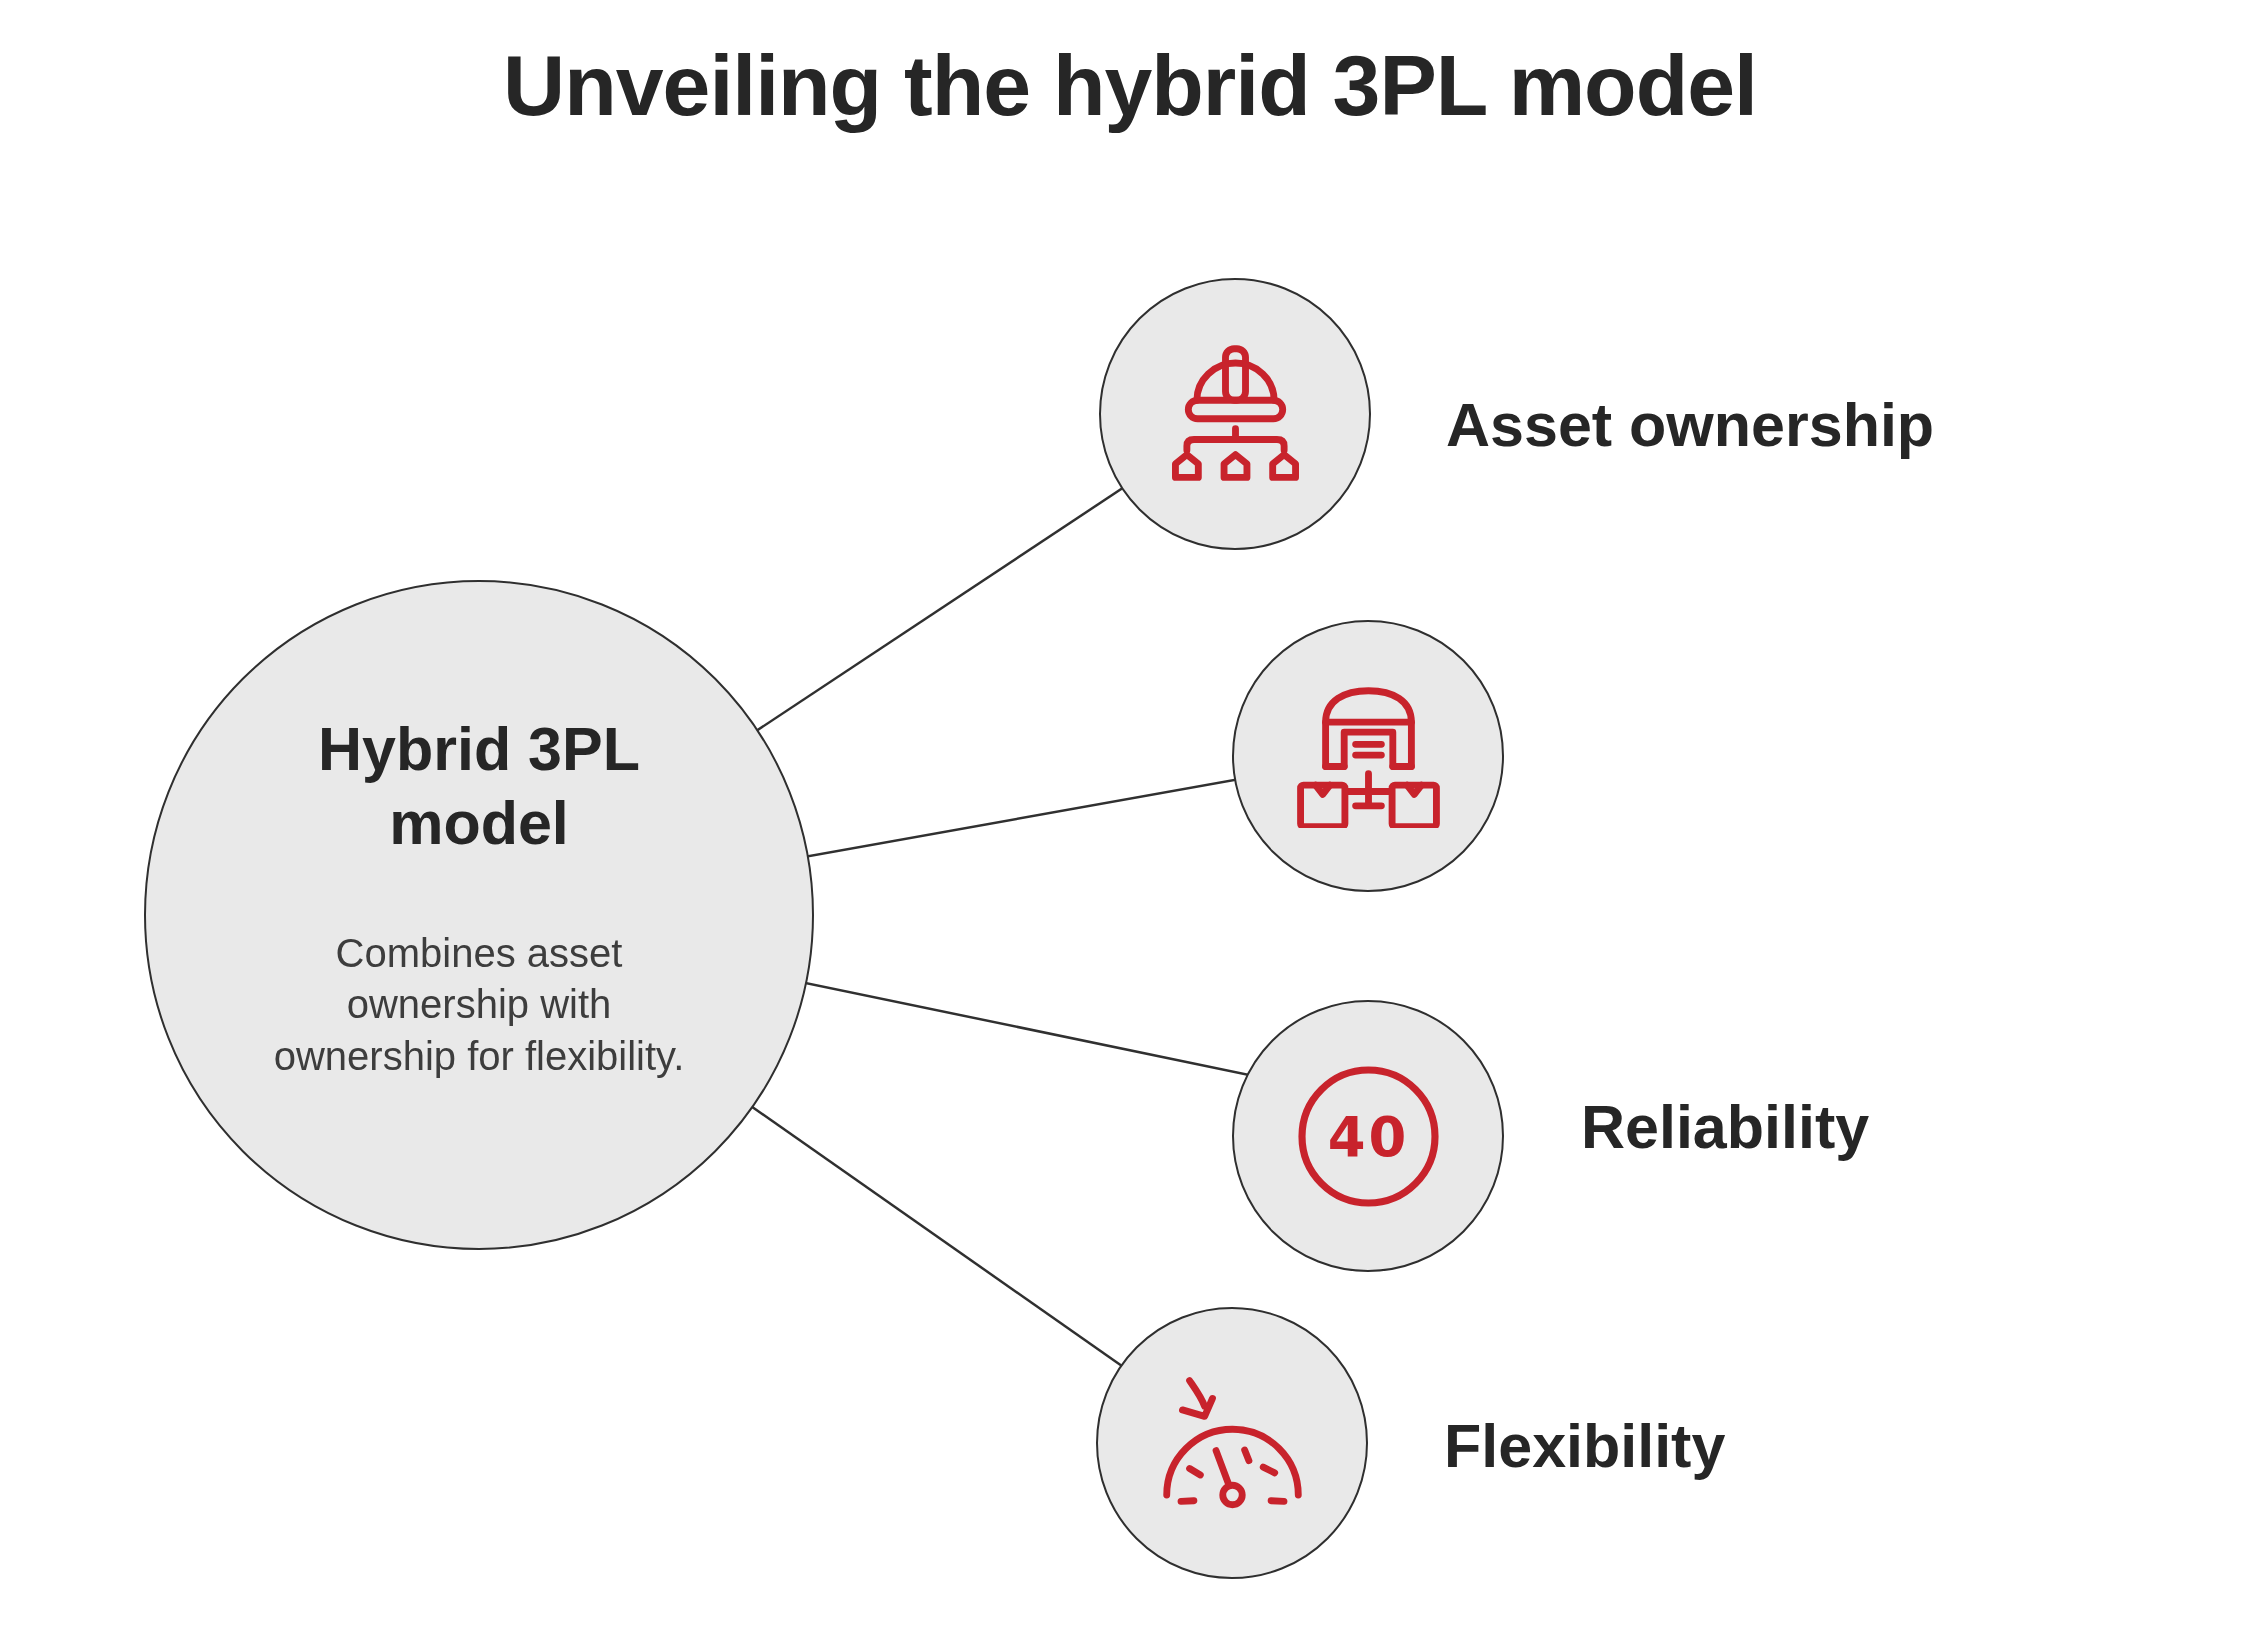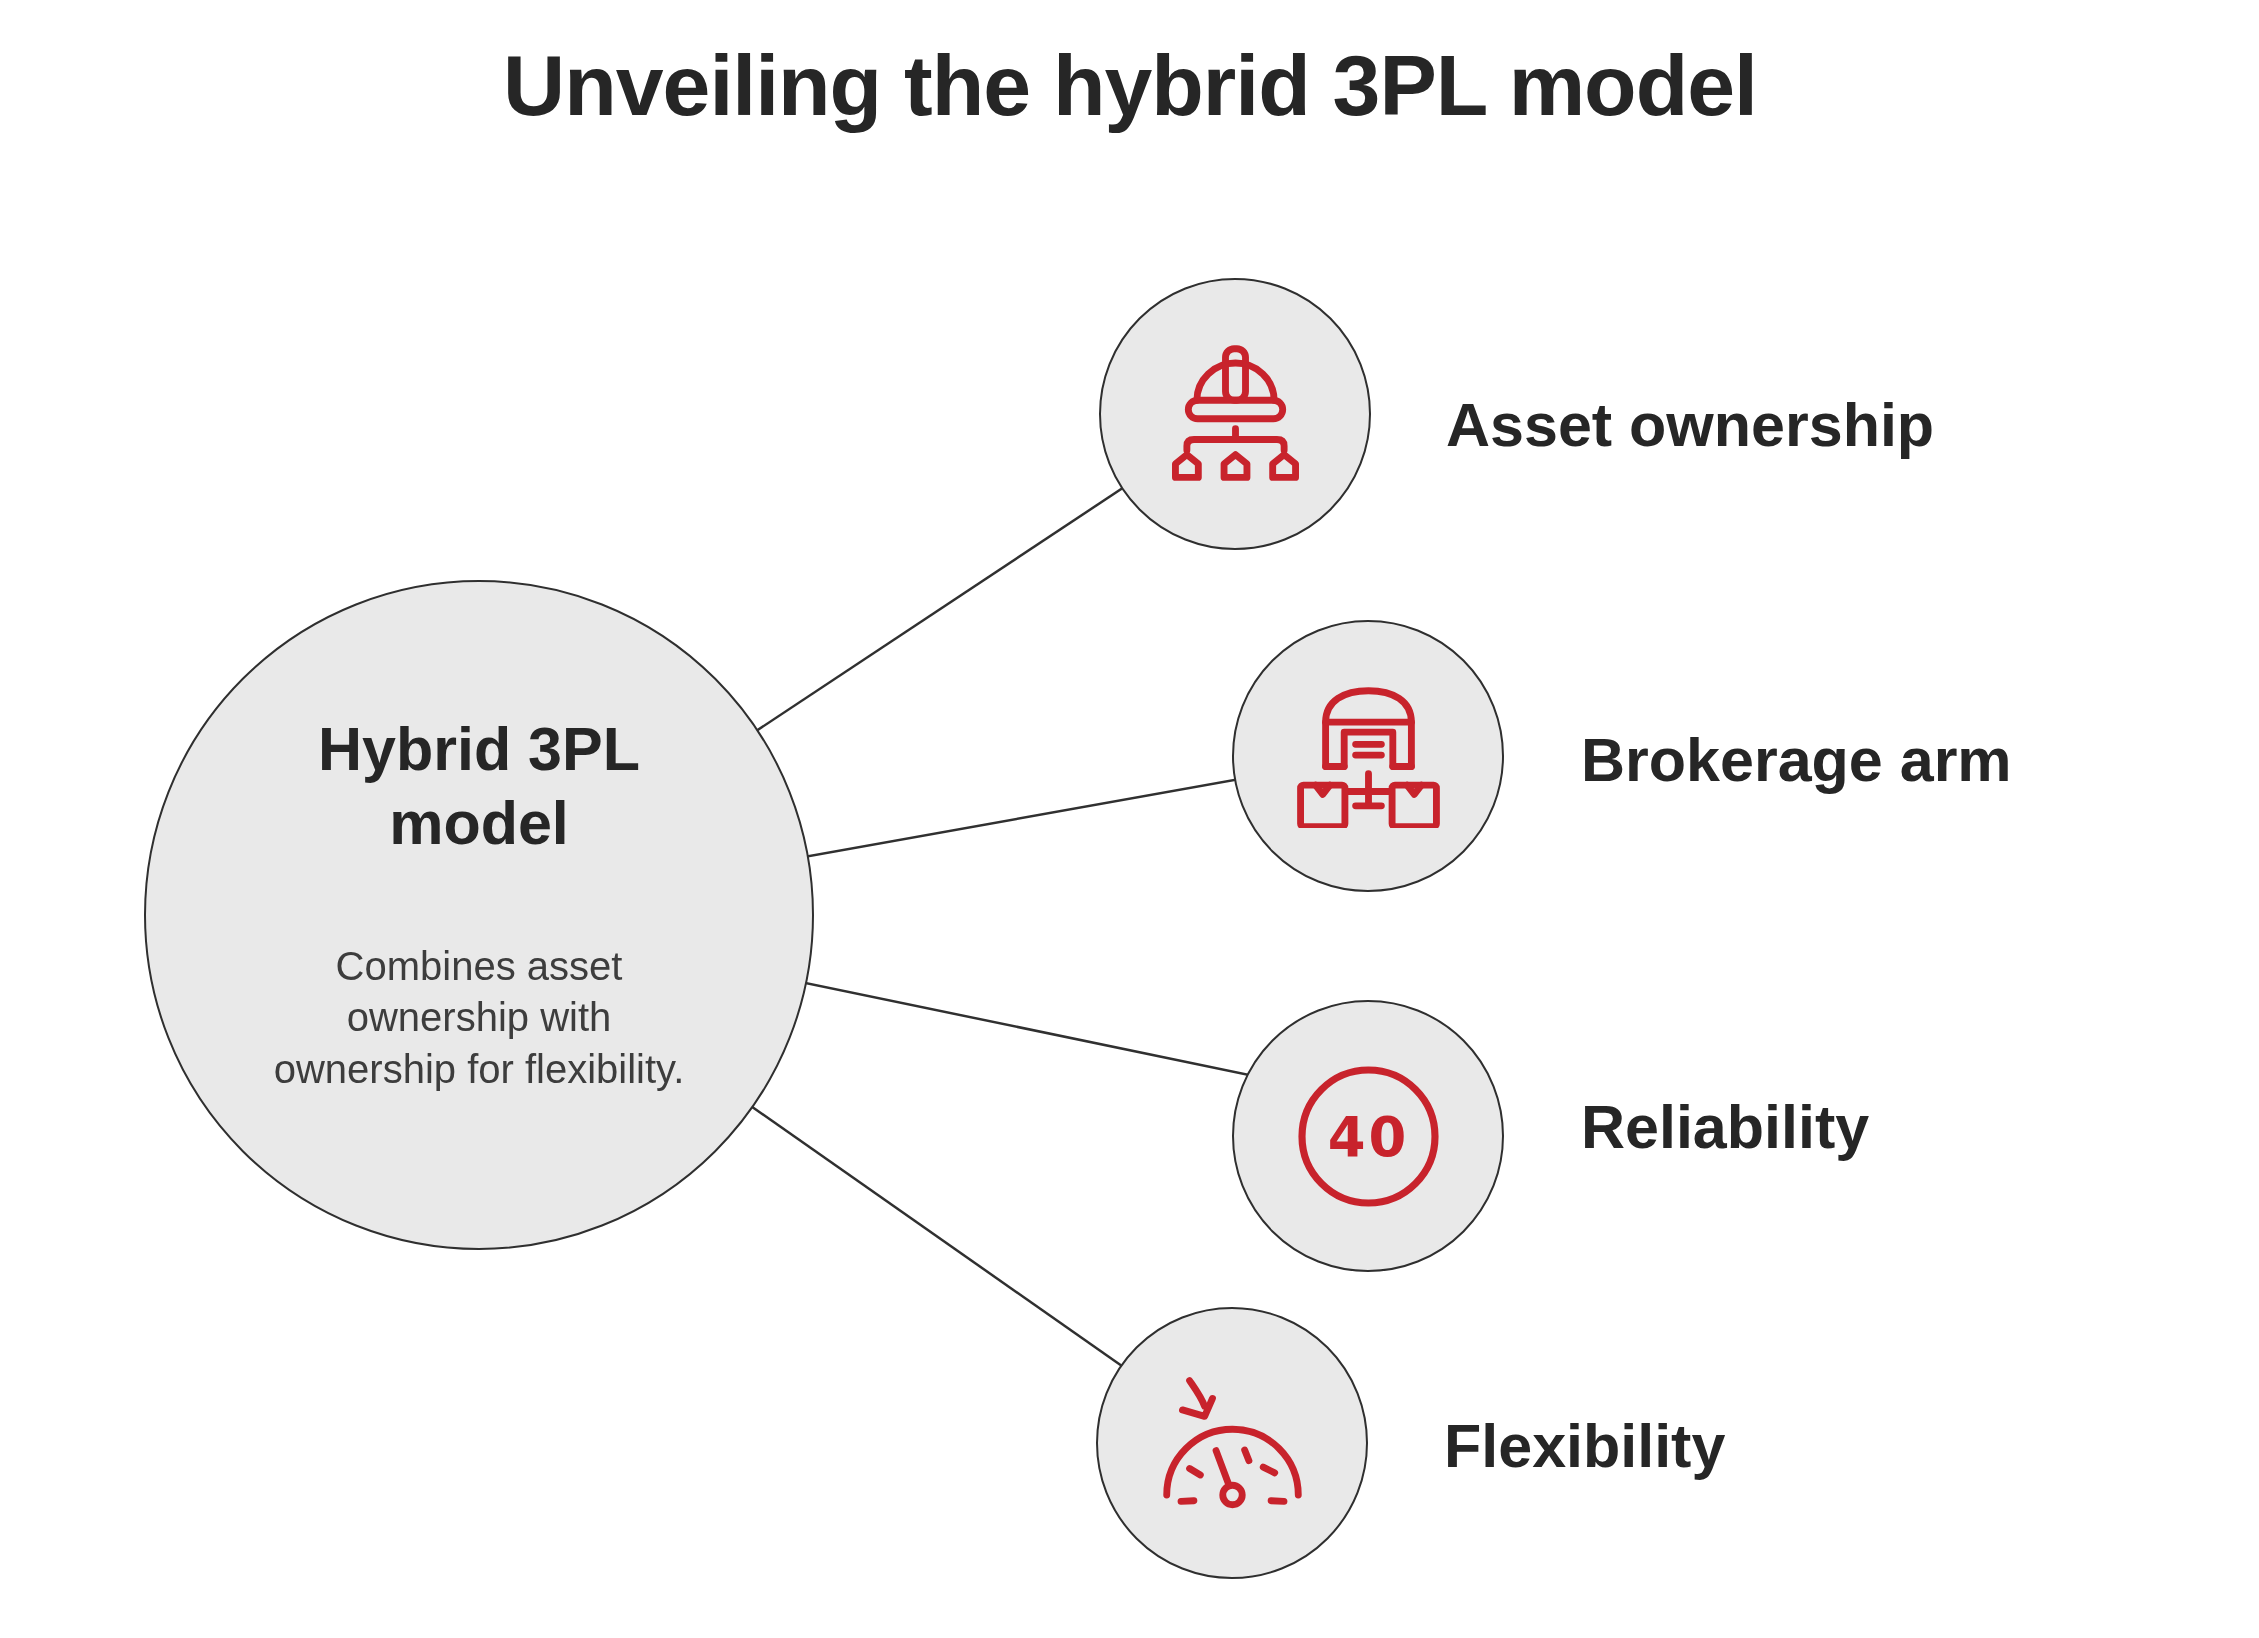--- a/index.html
+++ b/index.html
@@ -25,21 +25,21 @@
     border-radius:50%;
     display:flex;align-items:center;justify-content:center;
   }
   .hub{
     left:144px;top:580px;width:670px;height:670px;
     flex-direction:column;padding-bottom:38px;
   }
   .hub-heading{
     max-width:418px;text-align:center;
     font-size:61px;line-height:1.2;font-weight:700;
-    color:var(--text-dark,#2a2a2a);margin:17px;
+    color:var(--text-dark,#2a2a2a);margin:4px;
   }
   .hub-desc{
     margin-top:64px;text-align:center;
     font-size:40px;line-height:1.29;font-weight:400;
     color:var(--text-body,#3d3d3d);
   }
   .node-asset{left:1099px;top:278px;width:272px;height:272px;}
   .node-brokerage{left:1232px;top:620px;width:272px;height:272px;}
   .node-reliability{left:1232px;top:1000px;width:272px;height:272px;}
   .node-flexibility{left:1096px;top:1307px;width:272px;height:272px;}
@@ -111,21 +111,20 @@
         <path d="M20 57 L33 57 M67 57 L80 57"></path>
         <path d="M33 57 L33 33 L67 33 L67 57"></path>
         <path d="M41 41.5 L59 41.5 M41 49 L59 49"></path>
         <path d="M50 62 L50 84 M41 84.5 L59 84.5 M34 74.5 L66 74.5"></path>
         <rect x="2.5" y="70" width="31" height="29" rx="2"></rect>
         <rect x="66.5" y="70" width="31" height="29" rx="2"></rect>
         <path d="M13 70 L18 76.5 L23 70 M77 70 L82 76.5 L87 70"></path>
       </g>
     </svg>
   </div>
-  <div class="node-label label-brokerage">Brokerage arm</div>
 
   <div class="circle node-reliability">
     <svg class="icon" viewBox="0 0 100 100">
       <circle class="stroke ring" cx="50" cy="50" r="46.5"></circle>
       <text x="50" y="51" text-anchor="middle" dominant-baseline="central">40</text>
     </svg>
   </div>
   <div class="node-label label-reliability">Reliability</div>
 
   <div class="circle node-flexibility">

